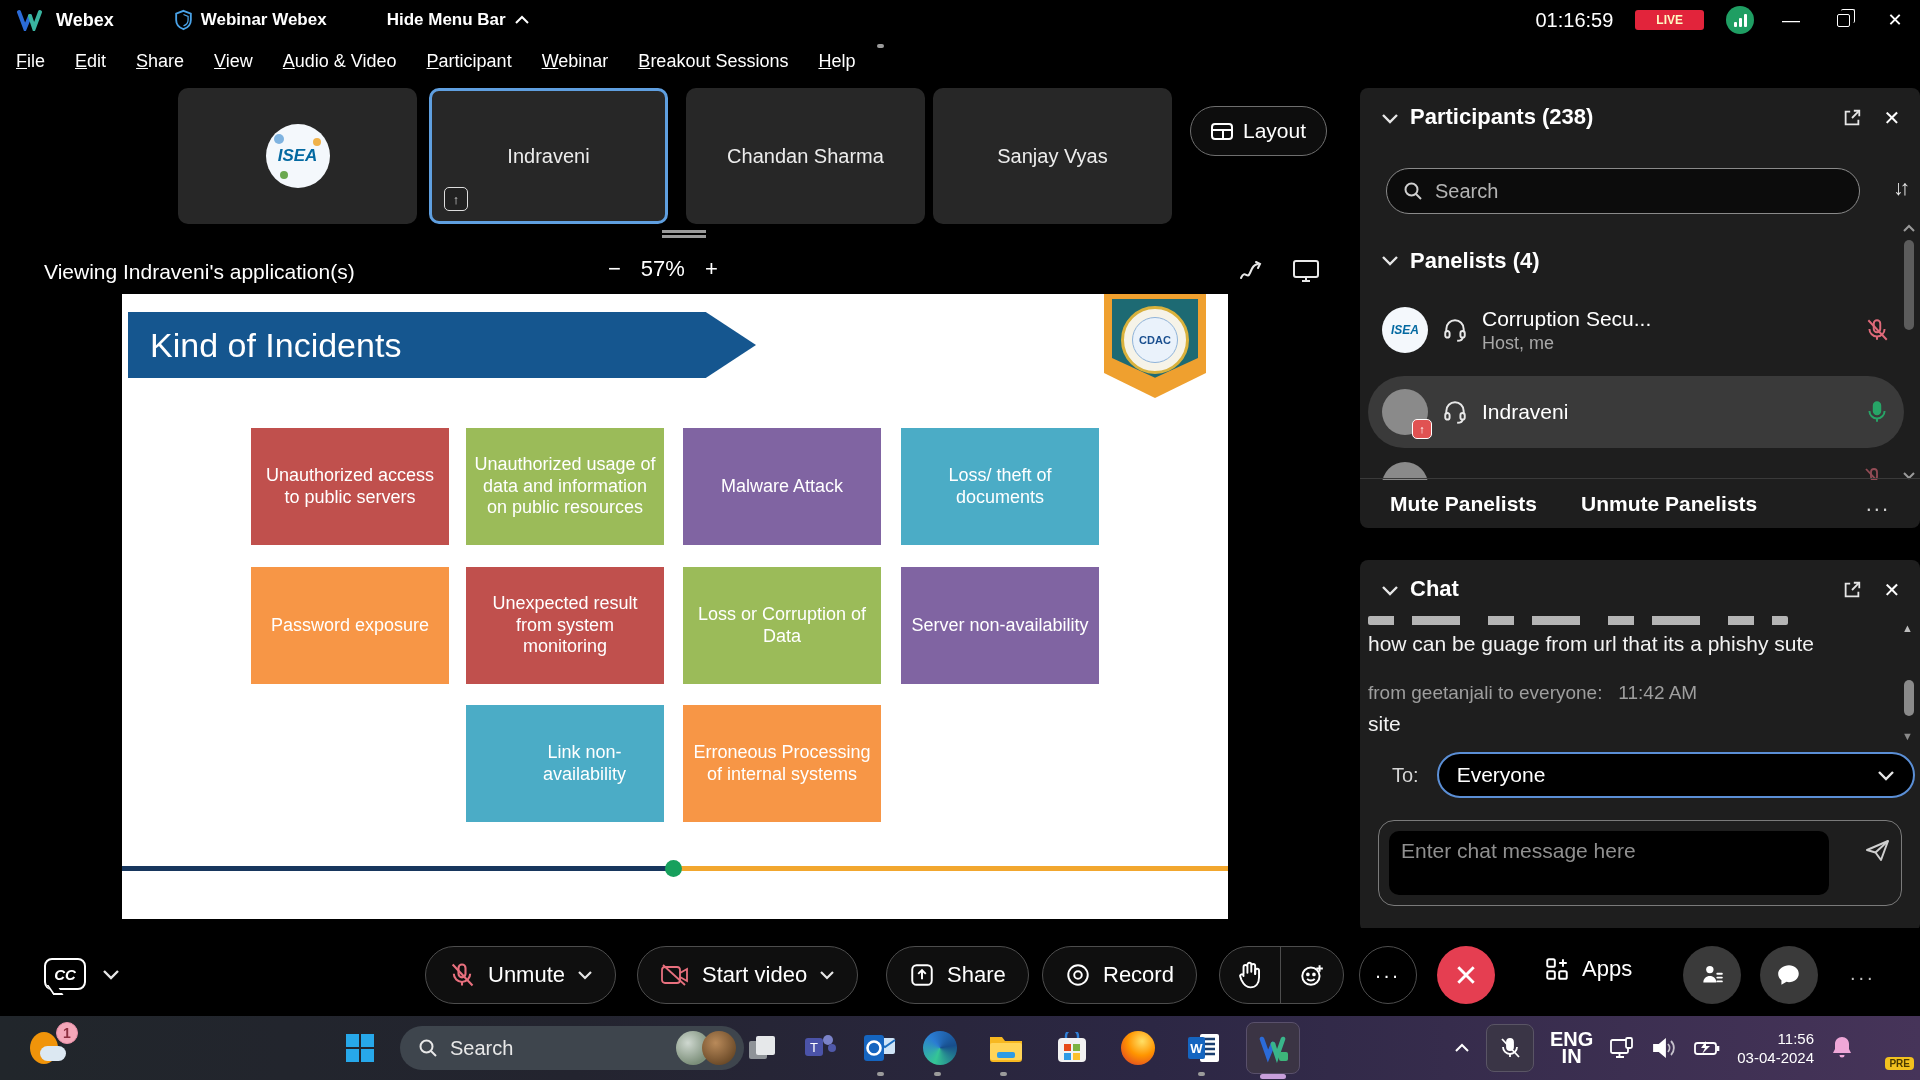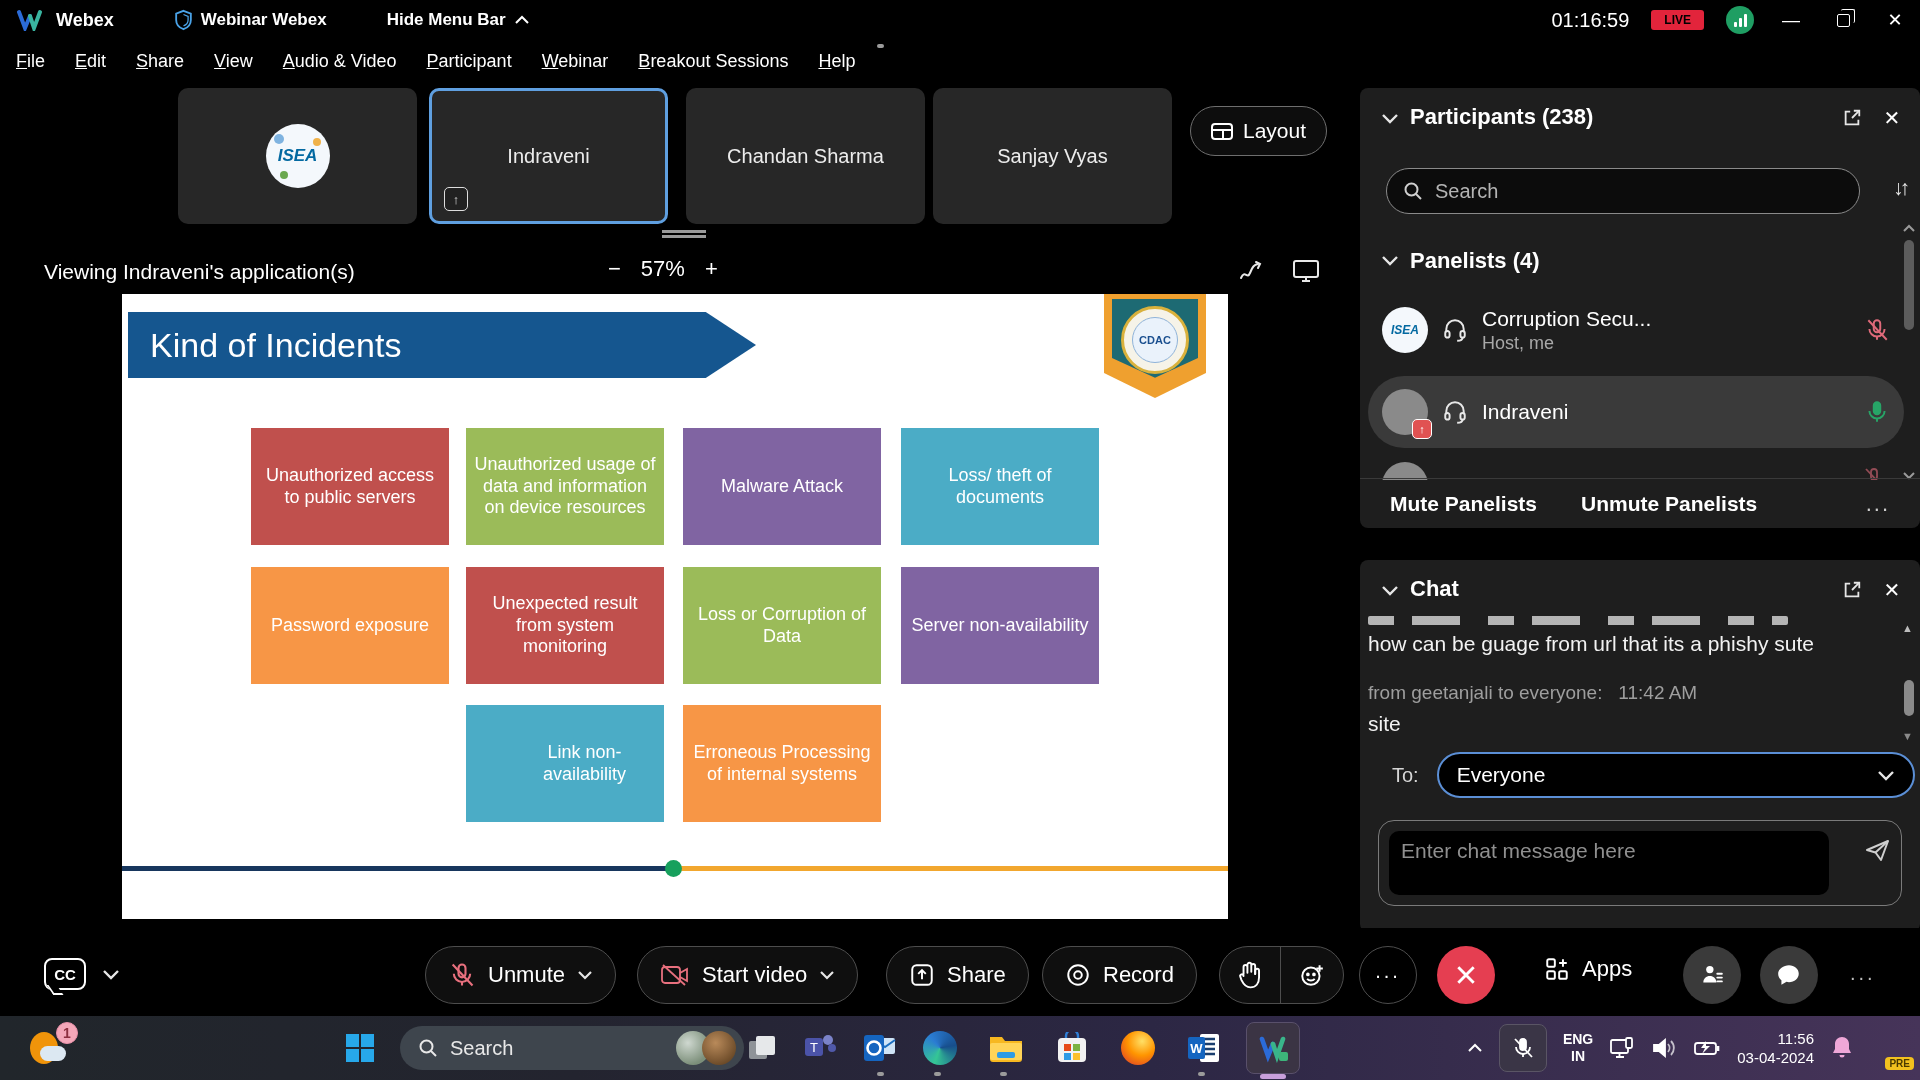--- a/index.html
+++ b/index.html
@@ -8,21 +8,21 @@
   svg { display:block; }
 
   
   .titlebar { position:absolute; left:0; top:0; width:1920px; height:40px; background:#000; }
   .tb-left { position:absolute; left:16px; top:0; height:40px; display:flex; align-items:center; gap:10px; }
   .tb-app { font-weight:bold; font-size:18px; }
   .tb-item { display:flex; align-items:center; gap:8px; font-size:17px; font-weight:bold; }
   .tb-gap { width:40px; }
   .tb-right { position:absolute; right:10px; top:0; height:40px; display:flex; align-items:center; gap:22px; }
   .timer { font-size:20px; }
-  .live { background:#e2243b; color:#000000; font-size:12px; font-weight:bold; padding:3px 13px; border-radius:3px; }
+  .live { background:#e2243b; color:#fef9c3; font-size:12px; font-weight:bold; padding:3px 21px; border-radius:3px; }
   .connq { width:28px; height:28px; border-radius:50%; background:#1f9e63; display:flex; align-items:flex-end; justify-content:center; gap:2px; padding-bottom:7px; }
   .connq i { display:block; width:3px; background:#fff; border-radius:1px; }
   .winbtn { width:30px; height:30px; display:flex; align-items:center; justify-content:center; color:#fff; font-size:18px; }
   .restore { width:13px; height:13px; border:1.5px solid #fff; border-radius:2px; position:relative; }
   .restore:before { content:""; position:absolute; left:3px; top:-6px; width:13px; height:13px; border:1.5px solid #fff; border-radius:2px; border-left:none; border-bottom:none; }
 
   
   .menubar { position:absolute; left:0; top:40px; width:1920px; height:42px; display:flex; align-items:center; gap:30px; padding-left:16px; font-size:18px; }
   .menu-item::first-letter { text-decoration:underline; }
 
@@ -94,35 +94,35 @@
   .to-select .chev { margin-left:auto; }
   .chat-input-outer { position:absolute; left:18px; width:524px; height:86px; border:1.5px solid #7a7a7a; border-radius:16px; display:flex; padding:10px; }
   .chat-input-inner { width:440px; height:100%; background:#000; border-radius:10px; padding:8px 12px; font-size:21px; color:#8f8f8f; }
   .send-btn { margin-left:auto; align-self:flex-start; margin-top:6px; }
 
   
   .controlbar { position:absolute; left:0; top:928px; width:1920px; height:88px; background:#000; }
   .pill { position:absolute; top:18px; height:58px; border:1.5px solid #4d4d4d; border-radius:29px; background:#0f0f0f; display:flex; align-items:center; gap:12px; padding:0 22px; font-size:22px; }
   .circlebtn { position:absolute; top:18px; width:58px; height:58px; border-radius:50%; display:flex; align-items:center; justify-content:center; }
   .ccwrap { position:absolute; left:44px; top:30px; display:flex; align-items:center; gap:16px; }
-  .ccbox { width:42px; height:32px; border:2.5px solid #fff; border-radius:8px; display:flex; align-items:center; justify-content:center; font-size:15px; font-weight:bold; position:relative; }
+  .ccbox { width:42px; height:32px; border:2.5px solid #fff; border-radius:8px; display:flex; align-items:center; justify-content:center; font-size:15px; font-weight:bold; position:relative;font-style:italic; }
   .ccbox:after { content:""; position:absolute; left:4px; bottom:-7px; width:8px; height:8px; background:#000; border-left:2.5px solid #fff; border-bottom:2.5px solid #fff; transform:skewX(35deg); }
   .apps-btn { position:absolute; left:1544px; top:28px; display:flex; align-items:center; gap:12px; font-size:22px; }
 
   
   .taskbar { position:absolute; left:0; top:1016px; width:1920px; height:64px;
     background:linear-gradient(90deg,#21262b 0%,#23242f 30%,#2c2744 60%,#463459 100%); }
   .tk-ic { position:absolute; top:12px; width:40px; height:40px; display:flex; align-items:center; justify-content:center; }
   .rundot { position:absolute; top:56px; width:7px; height:4px; background:#9b9b9b; border-radius:2px; }
   .tk-search { position:absolute; left:400px; top:10px; width:344px; height:44px; background:#3e454d; border-radius:22px; display:flex; align-items:center; gap:12px; padding:0 8px 0 18px; font-size:20px; color:#e8e8e8; }
   .tk-circ { width:34px; height:34px; border-radius:50%; }
   .weather { position:absolute; left:28px; top:14px; width:44px; height:38px; }
   .wbadge { position:absolute; right:-6px; top:-8px; width:22px; height:22px; background:#f4a7b9; border-radius:50%; color:#8c2f3f; font-size:14px; font-weight:bold; display:flex; align-items:center; justify-content:center; border:1px solid #e890a8; }
   .tray { position:absolute; right:0; top:0; height:64px; display:flex; align-items:center; gap:16px; padding-right:14px; }
-  .lang { font-size:14px; line-height:17px; text-align:center; font-weight:bold; }
+  .lang { font-size:20px; line-height:17px; text-align:center; font-weight:bold; }
   .clock { font-size:15px; line-height:19px; text-align:right; }
   .mictray { width:48px; height:48px; border:1px solid #5a5565; background:#3a3546; border-radius:8px; display:flex; align-items:center; justify-content:center; }
   .copilot { position:relative; width:36px; height:36px; }
   .copilot .blob { width:34px; height:34px; border-radius:50% 50% 50% 12%; background:conic-gradient(#37c1f1,#7a5fd0,#e957a8,#f3c14b,#37c1f1); }
   .prebadge { position:absolute; right:-8px; bottom:-4px; background:#f2c11e; color:#4a3a00; font-size:10px; font-weight:bold; padding:1px 4px; border-radius:4px; }
   .webex-active { position:absolute; left:1246px; top:6px; width:54px; height:52px; background:#3b3444; border:1px solid #59506b; border-radius:8px; display:flex; align-items:center; justify-content:center; }
   .webex-bar { position:absolute; left:1260px; top:58px; width:26px; height:5px; background:#c9a0dc; border-radius:3px; }
 </style>
 </head>
 <body>
@@ -238,21 +238,21 @@
     <div class="badge-in"></div>
     <div class="badge-circ">
         <div class="badge-circ2">CDAC</div>
       </div>
   </div>
 
   <div class="sbox c1 r1" style="background: rgb(192, 80, 77);">
       <span>Unauthorized access to public servers</span>
     </div>
   <div class="sbox c2 r1" style="background: rgb(155, 187, 89);">
-      <span>Unauthorized usage of data and information on device resources</span>
+      <span>Unauthorized usage of data and information on public resources</span>
     </div>
   <div class="sbox c3 r1" style="background: rgb(128, 100, 162);">
       <span>Malware Attack</span>
     </div>
   <div class="sbox c4 r1" style="background: rgb(75, 172, 198);">
       <span>Loss/ theft of documents</span>
     </div>
   <div class="sbox c1 r2" style="background: rgb(247, 150, 70);">
       <span>Password exposure</span>
     </div>

